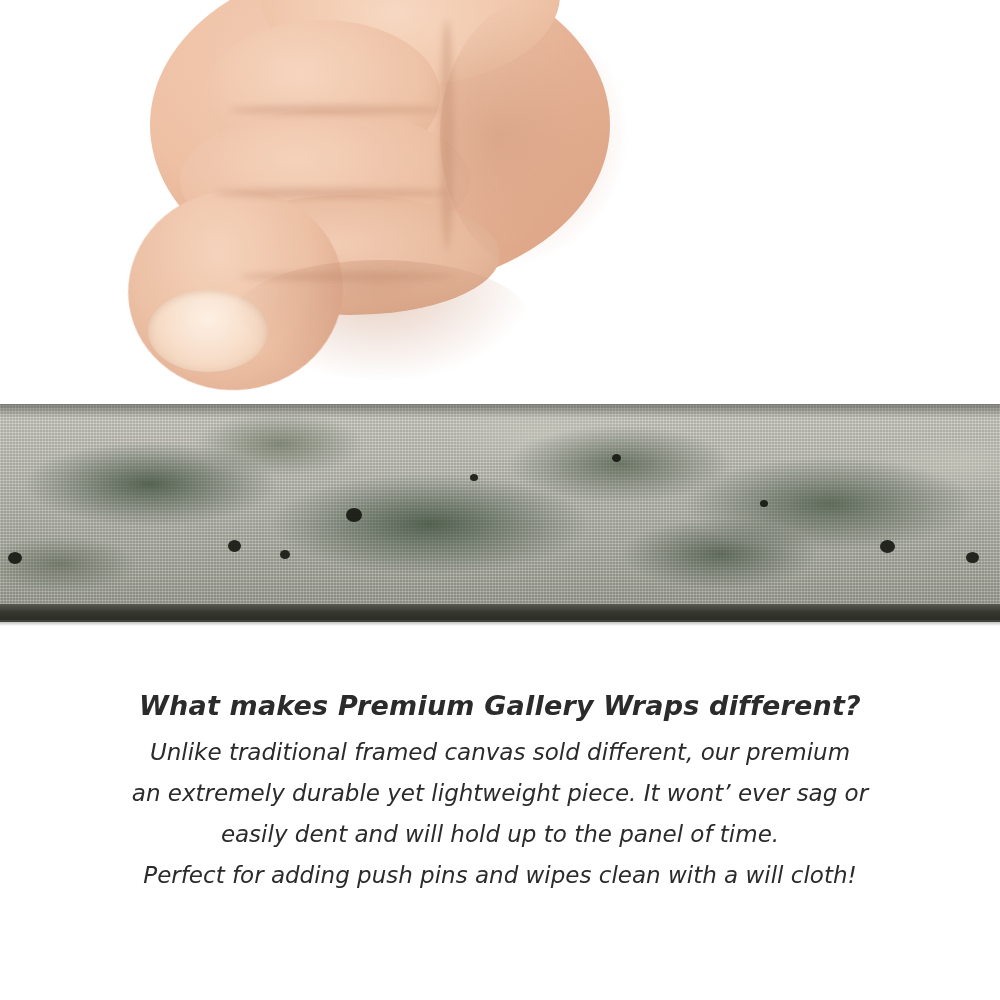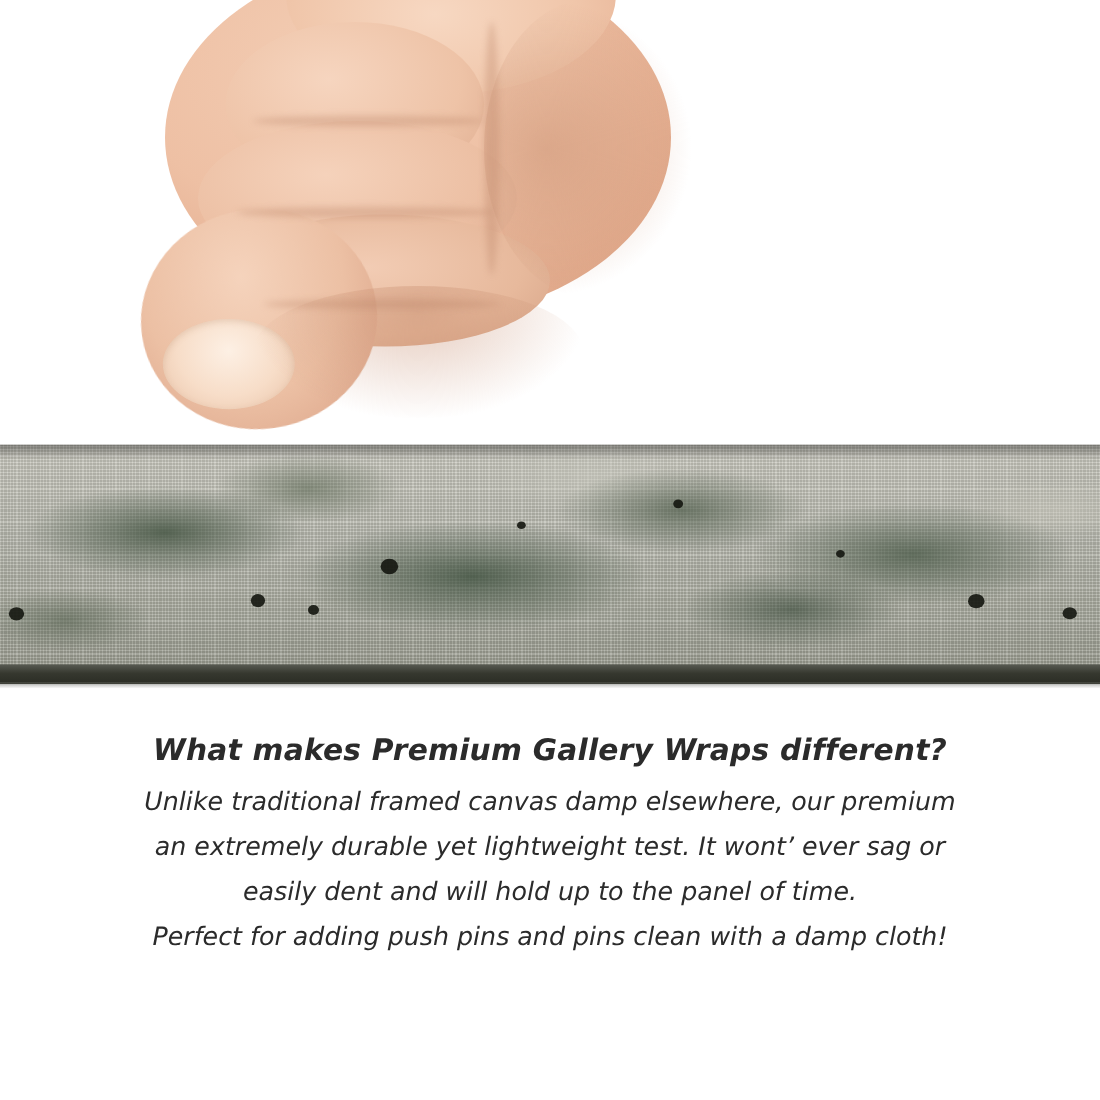--- a/index.html
+++ b/index.html
@@ -183,21 +183,21 @@
     top: 620px;
     width: 1000px;
     height: 6px;
     background: linear-gradient(180deg, rgba(90,92,84,0.55) 0%, rgba(255,255,255,0) 100%);
   }
 
   
   .caption {
     position: absolute;
     left: 0;
-    top: 667px;
+    top: 690px;
     width: 1000px;
     text-align: center;
     color: #2b2b2b;
     font-family: "DejaVu Sans", sans-serif;
     font-style: italic;
   }
   .caption-heading {
     font-size: 27px;
     font-weight: 600;
     letter-spacing: 0.2px;
@@ -247,19 +247,19 @@
       <div class="speck" style="left:760px; top:96px;  width:8px;  height:7px;"></div>
 
       <div class="canvas-lip"></div>
     </div>
 
     <div class="canvas-underline"></div>
   </div>
 
   <div class="caption">
     <div class="caption-heading">What makes Premium Gallery Wraps different?</div>
-    <div class="caption-line">Unlike traditional framed canvas damp elsewhere, our premium</div>
-    <div class="caption-line">an extremely durable yet lightweight test. It wont’ ever sag or</div>
+    <div class="caption-line">Unlike traditional framed canvas sold different, our premium</div>
+    <div class="caption-line">an extremely durable yet lightweight piece. It wont’ ever sag or</div>
     <div class="caption-line">easily dent and will hold up to the panel of time.</div>
-    <div class="caption-line">Perfect for adding push pins and pins clean with a damp cloth!</div>
+    <div class="caption-line">Perfect for adding push pins and wipes clean with a will cloth!</div>
   </div>
 
 </div>
 
 </body></html>

